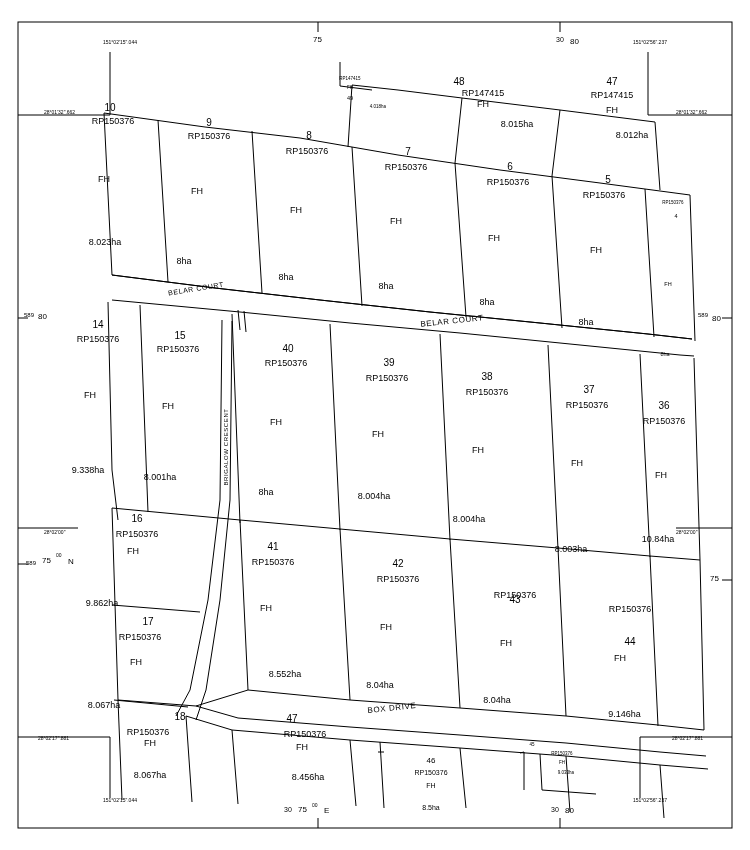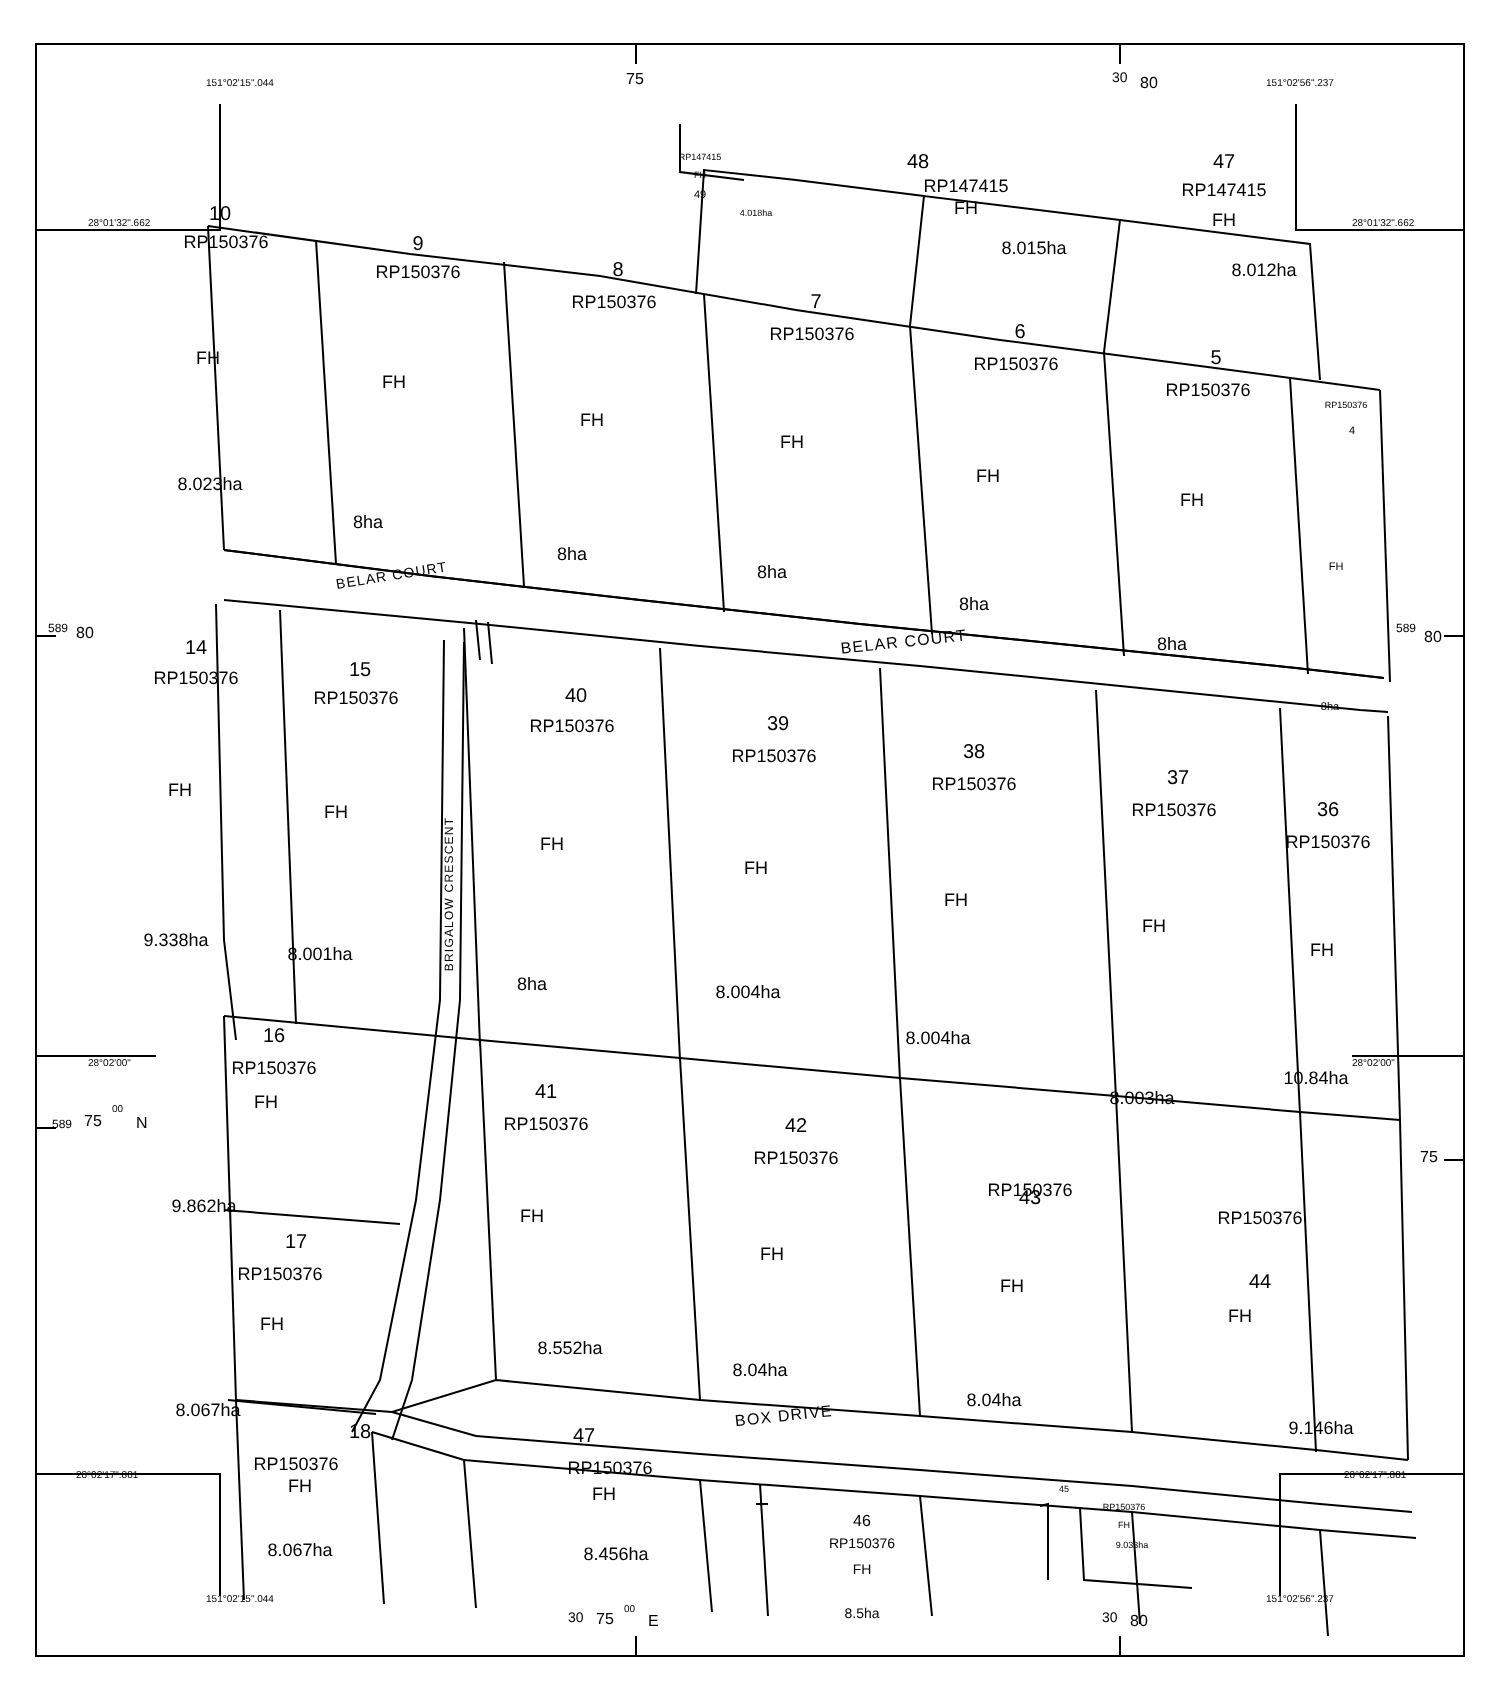--- a/index.html
+++ b/index.html
@@ -281,21 +281,21 @@
   <div class="lbl area ctr" style="left:380px; top:680px;">8.04ha</div>
 
   <div class="lbl lot-num ctr" style="left:515px; top:574px;margin-top:20px;">43</div>
   <div class="lbl lot-plan ctr" style="left:515px; top:590px;">RP150376</div>
   <div class="lbl fh ctr" style="left:506px; top:638px;">FH</div>
   <div class="lbl area ctr" style="left:497px; top:695px;">8.04ha</div>
 
   <div class="lbl lot-num ctr" style="left:630px; top:588px;margin-top:48px;">44</div>
   <div class="lbl lot-plan ctr" style="left:630px; top:604px;">RP150376</div>
   <div class="lbl fh ctr" style="left:620px; top:653px;">FH</div>
-  <div class="lbl area ctr" style="left:648px; top:709px;padding-left:25px;">9.146ha</div>
+  <div class="lbl area ctr" style="left:612px; top:709px;padding-left:25px;">9.146ha</div>
 
   <div class="lbl lot-num ctr" style="left:148px; top:616px;">17</div>
   <div class="lbl lot-plan ctr" style="left:140px; top:632px;">RP150376</div>
   <div class="lbl fh ctr" style="left:136px; top:657px;">FH</div>
   <div class="lbl area ctr" style="left:104px; top:700px;">8.067ha</div>
 
   <div class="lbl lot-num ctr" style="left:180px; top:711px;">18</div>
   <div class="lbl lot-plan ctr" style="left:148px; top:727px;">RP150376</div>
   <div class="lbl fh ctr" style="left:150px; top:738px;">FH</div>
   <div class="lbl area ctr" style="left:150px; top:770px;">8.067ha</div>

